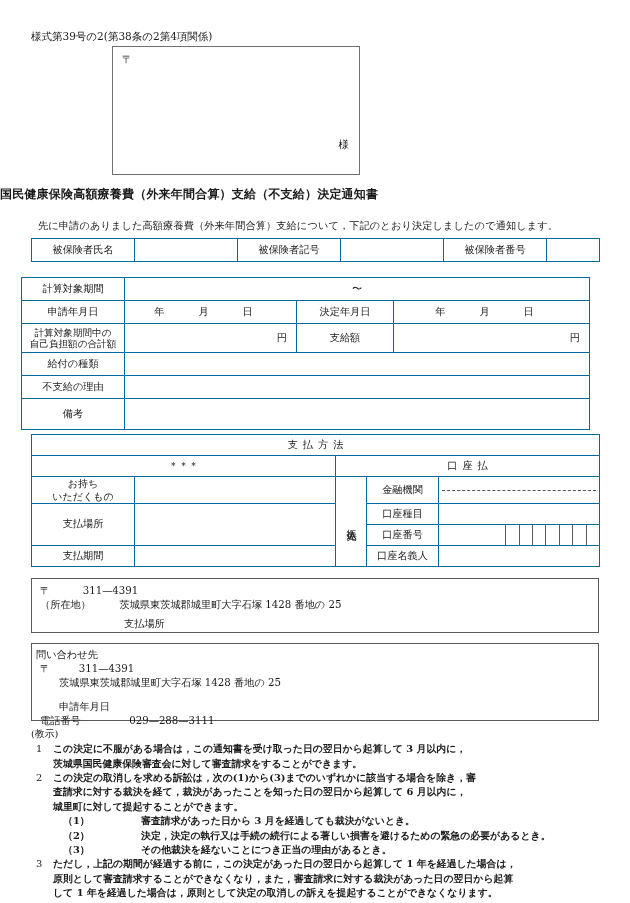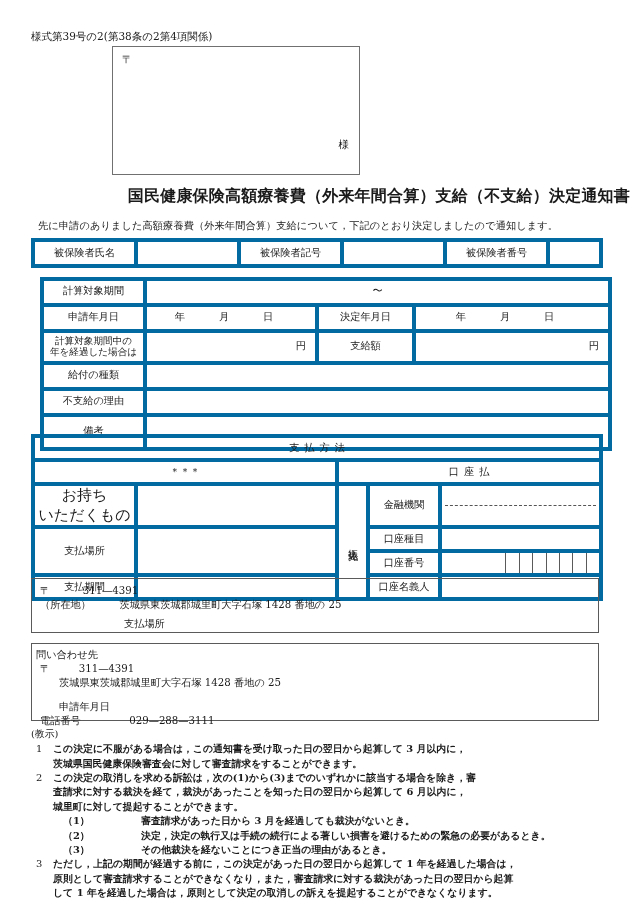--- a/index.html
+++ b/index.html
@@ -56,65 +56,64 @@
     bottom: 22px;
     font-size: 10.5px;
   }
 
   
   .doc-title {
     position: absolute;
     left: 0;
     top: 186px;
     width: 630px;
-    text-align: right;
-    font-size: 16px;
+    text-align: left;
+    font-size: 12px;
     font-weight: bold;
     letter-spacing: 0.2px;
   }
   .lead-text {
     position: absolute;
     left: 38px;
     top: 219px;
     font-size: 10.2px;
     letter-spacing: 0.1px;
     white-space: nowrap;
   }
 
   
   table.grid {
     position: absolute;
     border-collapse: collapse;
     table-layout: fixed;
     font-size: 10.2px;
   }
   table.grid td {
-    border: 4px solid #0369a1;
+    border: 1px solid #0369a1;
     padding: 0;
     vertical-align: middle;
     text-align: center;
     line-height: 1.25;
     height: 21px;
   }
   td.blank { }
 
   
   #t-insured {
     left: 31px;
     top: 238px;
     width: 568px;
   }
   #t-insured td { height: 22px; }
 
   
   #t-calc {
-    left: 40px;
+    left: 21px;
     top: 277px;
     width: 568px;
-    font-family: Liberation Mono, monospace;
   }
   #t-calc td { height: 22px; }
   #t-calc td.tall { height: 28px; margin-top: 28px; }
   #t-calc td.taller { height: 30px; }
   .two-line {
     font-size: 9.6px;
     line-height: 1.15;
   }
   .ymd {
     display: flex;
@@ -146,21 +145,21 @@
   }
   .vert-label {
     writing-mode: vertical-rl;
     text-orientation: upright;
     letter-spacing: 1px;
     display: inline-block;
     line-height: 1;
     font-size: 10.2px;
   }
   .cell-2line {
-    font-size: 15px;
+    font-size: 10px;
     line-height: 1.3;
   }
   .dashed-line {
     border-top: 1px dashed #555;
     height: 0;
     width: 96%;
     margin: 0 auto;
   }
   .acct-boxes {
     display: flex;
@@ -320,21 +319,21 @@
           <span>年</span>
           <span>月</span>
           <span>日</span>
         </div>
       </td>
     </tr>
     <tr>
       <td class="tall">
         <div class="two-line">
           <div>計算対象期間中の</div>
-          <div>年を経過した場合は</div>
+          <div>自己負担額の合計額</div>
         </div>
       </td>
       <td class="tall">
         <span class="yen-right">円</span>
       </td>
       <td class="tall">支給額</td>
       <td class="tall">
         <span class="yen-right">円</span>
       </td>
     </tr>

